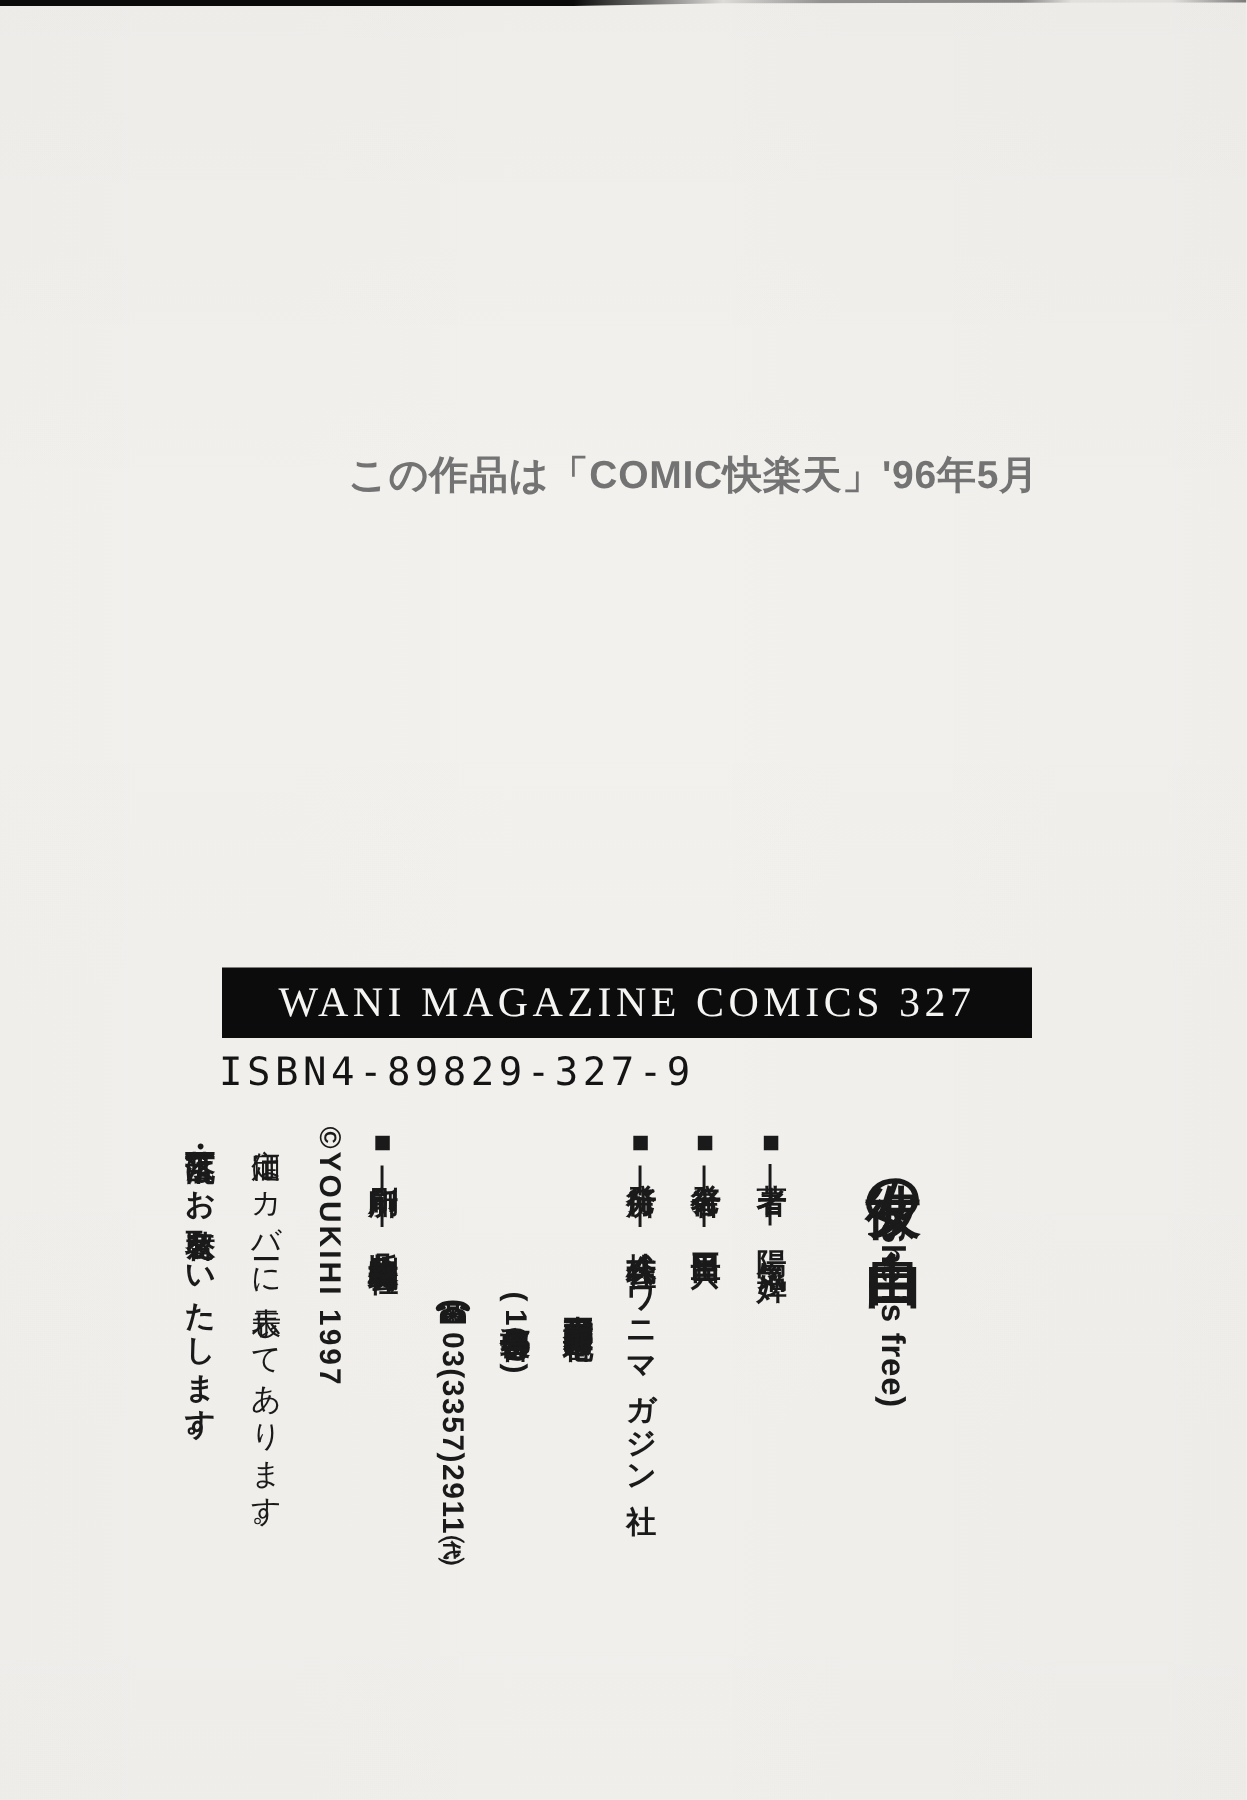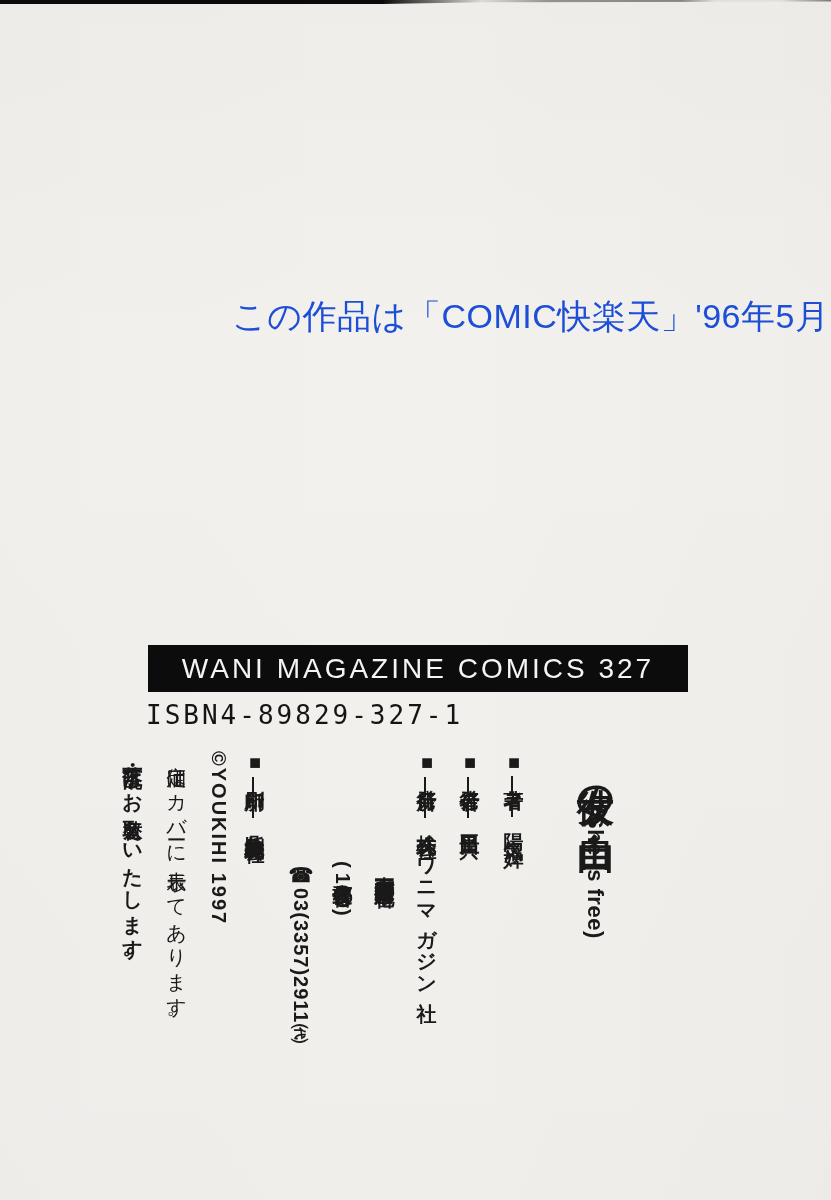--- a/index.html
+++ b/index.html
@@ -23,31 +23,31 @@
       #0a0a0a 0%, #0a0a0a 46%, rgba(10,10,10,0.55) 52%,
       rgba(10,10,10,0.08) 58%, rgba(10,10,10,0.4) 66%,
       rgba(10,10,10,0.45) 82%, rgba(10,10,10,0.05) 86%,
       rgba(10,10,10,0.05) 94%, rgba(10,10,10,0.5) 100%);
     clip-path:polygon(0 0, 100% 0, 100% 40%, 58% 55%, 46% 100%, 0 100%);
   }
 
   
   .notice {
     position:absolute; left:232px; top:302px;
-    font-size:34px; line-height:29px; font-weight:400;
-    letter-spacing:0.5px; color:#1d4ed8; white-space:nowrap;
+    font-size:26px; line-height:29px; font-weight:700;
+    letter-spacing:0.5px; color:#737373; white-space:nowrap;
   }
 
   
   .banner {
     position:absolute; left:148px; top:645px; width:540px; height:47px;
     background:#0c0c0c; display:flex; align-items:center; justify-content:center;
   }
   .banner span {
-    color:#f4f4f2; font-size:28px; font-weight:500; letter-spacing:3px; white-space:nowrap;
+    color:#f4f4f2; font-size:28px; font-weight:500; letter-spacing:3px; white-space:nowrap;font-family:Liberation Serif, serif;
   }
 
   .isbn {
     position:absolute; left:146px; top:700px;
     font-family:"DejaVu Sans Mono", monospace;
     font-size:26px; letter-spacing:3px; font-weight:500;
     color:#141414; white-space:nowrap;
   }
 
   
@@ -81,21 +81,21 @@
 <div class="scan-edge"></div>
 
 <div class="notice">
   <div>この作品は「COMIC快楽天」'96年5月</div>
 </div>
 
 <div class="banner">
   <span>WANI MAGAZINE COMICS 327</span>
 </div>
 
-<div class="isbn">ISBN4-89829-327-1</div>
+<div class="isbn">ISBN4-89829-327-9</div>
 
 <div class="colophon">
   <div class="col title-col"><span class="title-jp">彼女の自由</span><span class="title-en">(She is free)</span></div>
   <div class="col col-author">■著者——陽 気 婢</div>
   <div class="col col-pubper">■発行者——平田昌兵</div>
   <div class="col col-pubco">■発行所——株式会社　ワニマガジン社</div>
   <div class="col col-address">東京都新宿区内藤町一番地</div>
   <div class="col col-postal">(郵便番号160)</div>
   <div class="col col-phone"><span>☎</span><span class="sideways">03(3357)2911㈹</span></div>
   <div class="col col-printer">■印刷所——凸版印刷株式会社☆</div>

